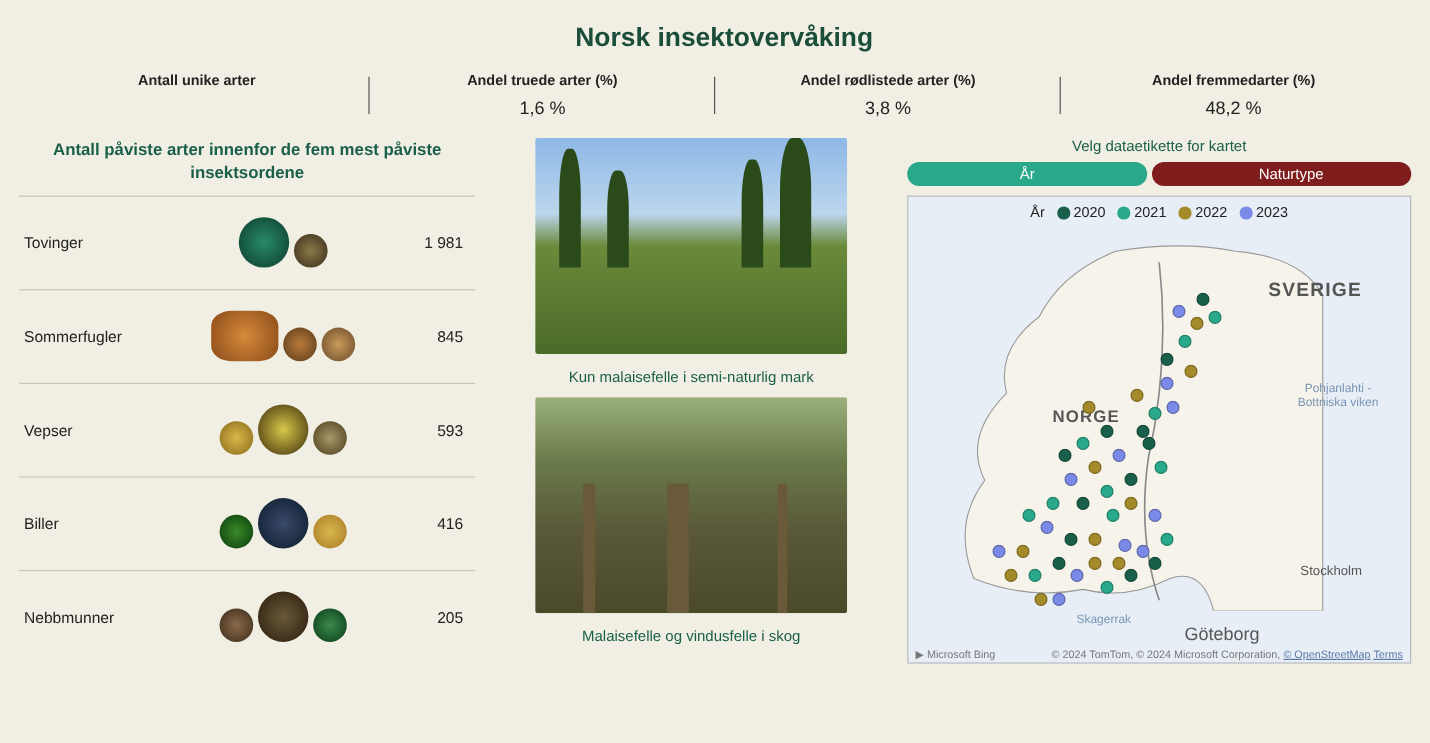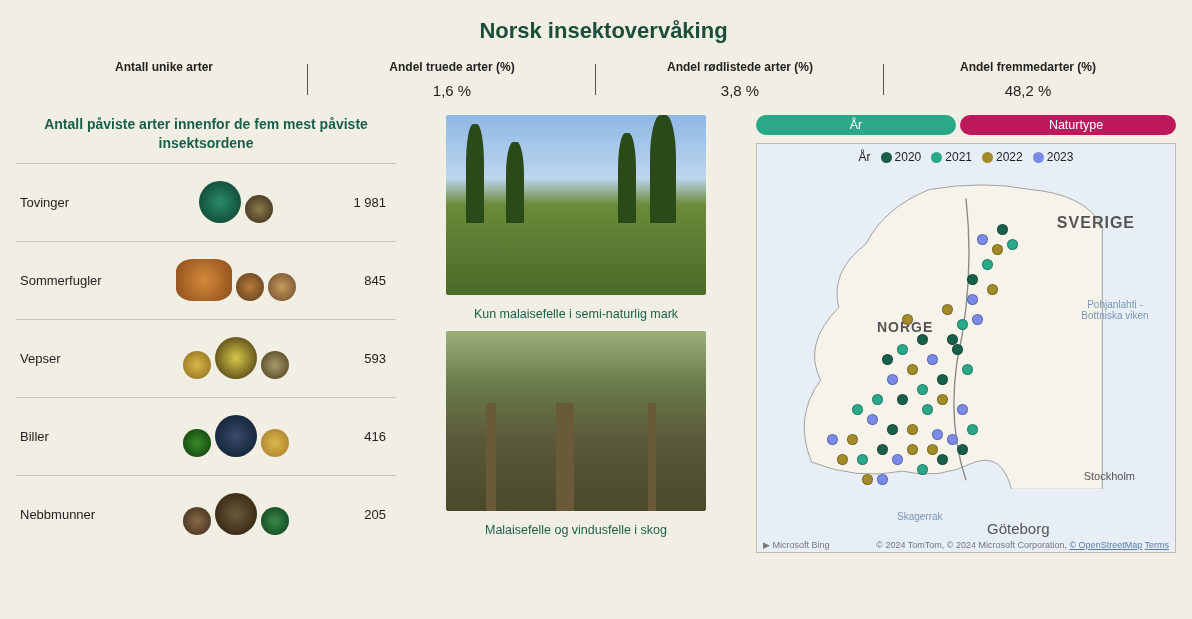--- a/index.html
+++ b/index.html
@@ -87,21 +87,21 @@
   
   .map-col { flex: 1; display: flex; flex-direction: column; }
   .map-top-label { text-align: center; font-size: 12.5px; color: #1a5f4a; margin-bottom: 6px; }
   .toggle-row { display: flex; gap: 0; margin-bottom: 8px; }
   .toggle-btn {
     flex: 1; text-align: center; font-size: 12.5px;
     padding: 3px 0; border-radius: 10px;
     cursor: pointer; color: #fff;
   }
   .toggle-btn.active { background: #2aa88a; margin-right: 4px; }
-  .toggle-btn.inactive { background: #be185d; padding-left: 16px; }
+  .toggle-btn.inactive { background: #7f1d1d; padding-left: 16px; }
   .map-box {
     flex: 1; background: #e7eef5; border: 1px solid #bbb;
     position: relative; overflow: hidden; min-height: 380px;
   }
   .legend-row {
     position: absolute; top: 6px; left: 0; right: 0;
     text-align: center; font-size: 12px;
     display: flex; justify-content: center; gap: 10px; align-items: center;
   }
   .lg-dot { width: 11px; height: 11px; border-radius: 50%; display: inline-block; vertical-align: middle; margin-right: 3px; }
@@ -204,20 +204,21 @@
     <div class="photo-box">
       <div class="photo-forest"></div>
       <div class="trunk" style="left:110px"></div>
       <div class="trunk" style="left:40px;width:10px"></div>
       <div class="trunk" style="right:50px;width:8px"></div>
     </div>
     <div class="photo-caption">Malaisefelle og vindusfelle i skog</div>
   </div>
 
   <div class="map-col">
+    <div class="map-top-label">Velg dataetikette for kartet</div>
     <div class="toggle-row">
       <div class="toggle-btn active">År</div>
       <div class="toggle-btn inactive">Naturtype</div>
     </div>
     <div class="map-box">
       <div class="legend-row">
         <span>År</span>
         <span><span class="lg-dot" style="background:#1a5f4a"></span><span>2020</span></span>
         <span><span class="lg-dot" style="background:#2aa88a"></span><span>2021</span></span>
         <span><span class="lg-dot" style="background:#a38a2a"></span><span>2022</span></span>

